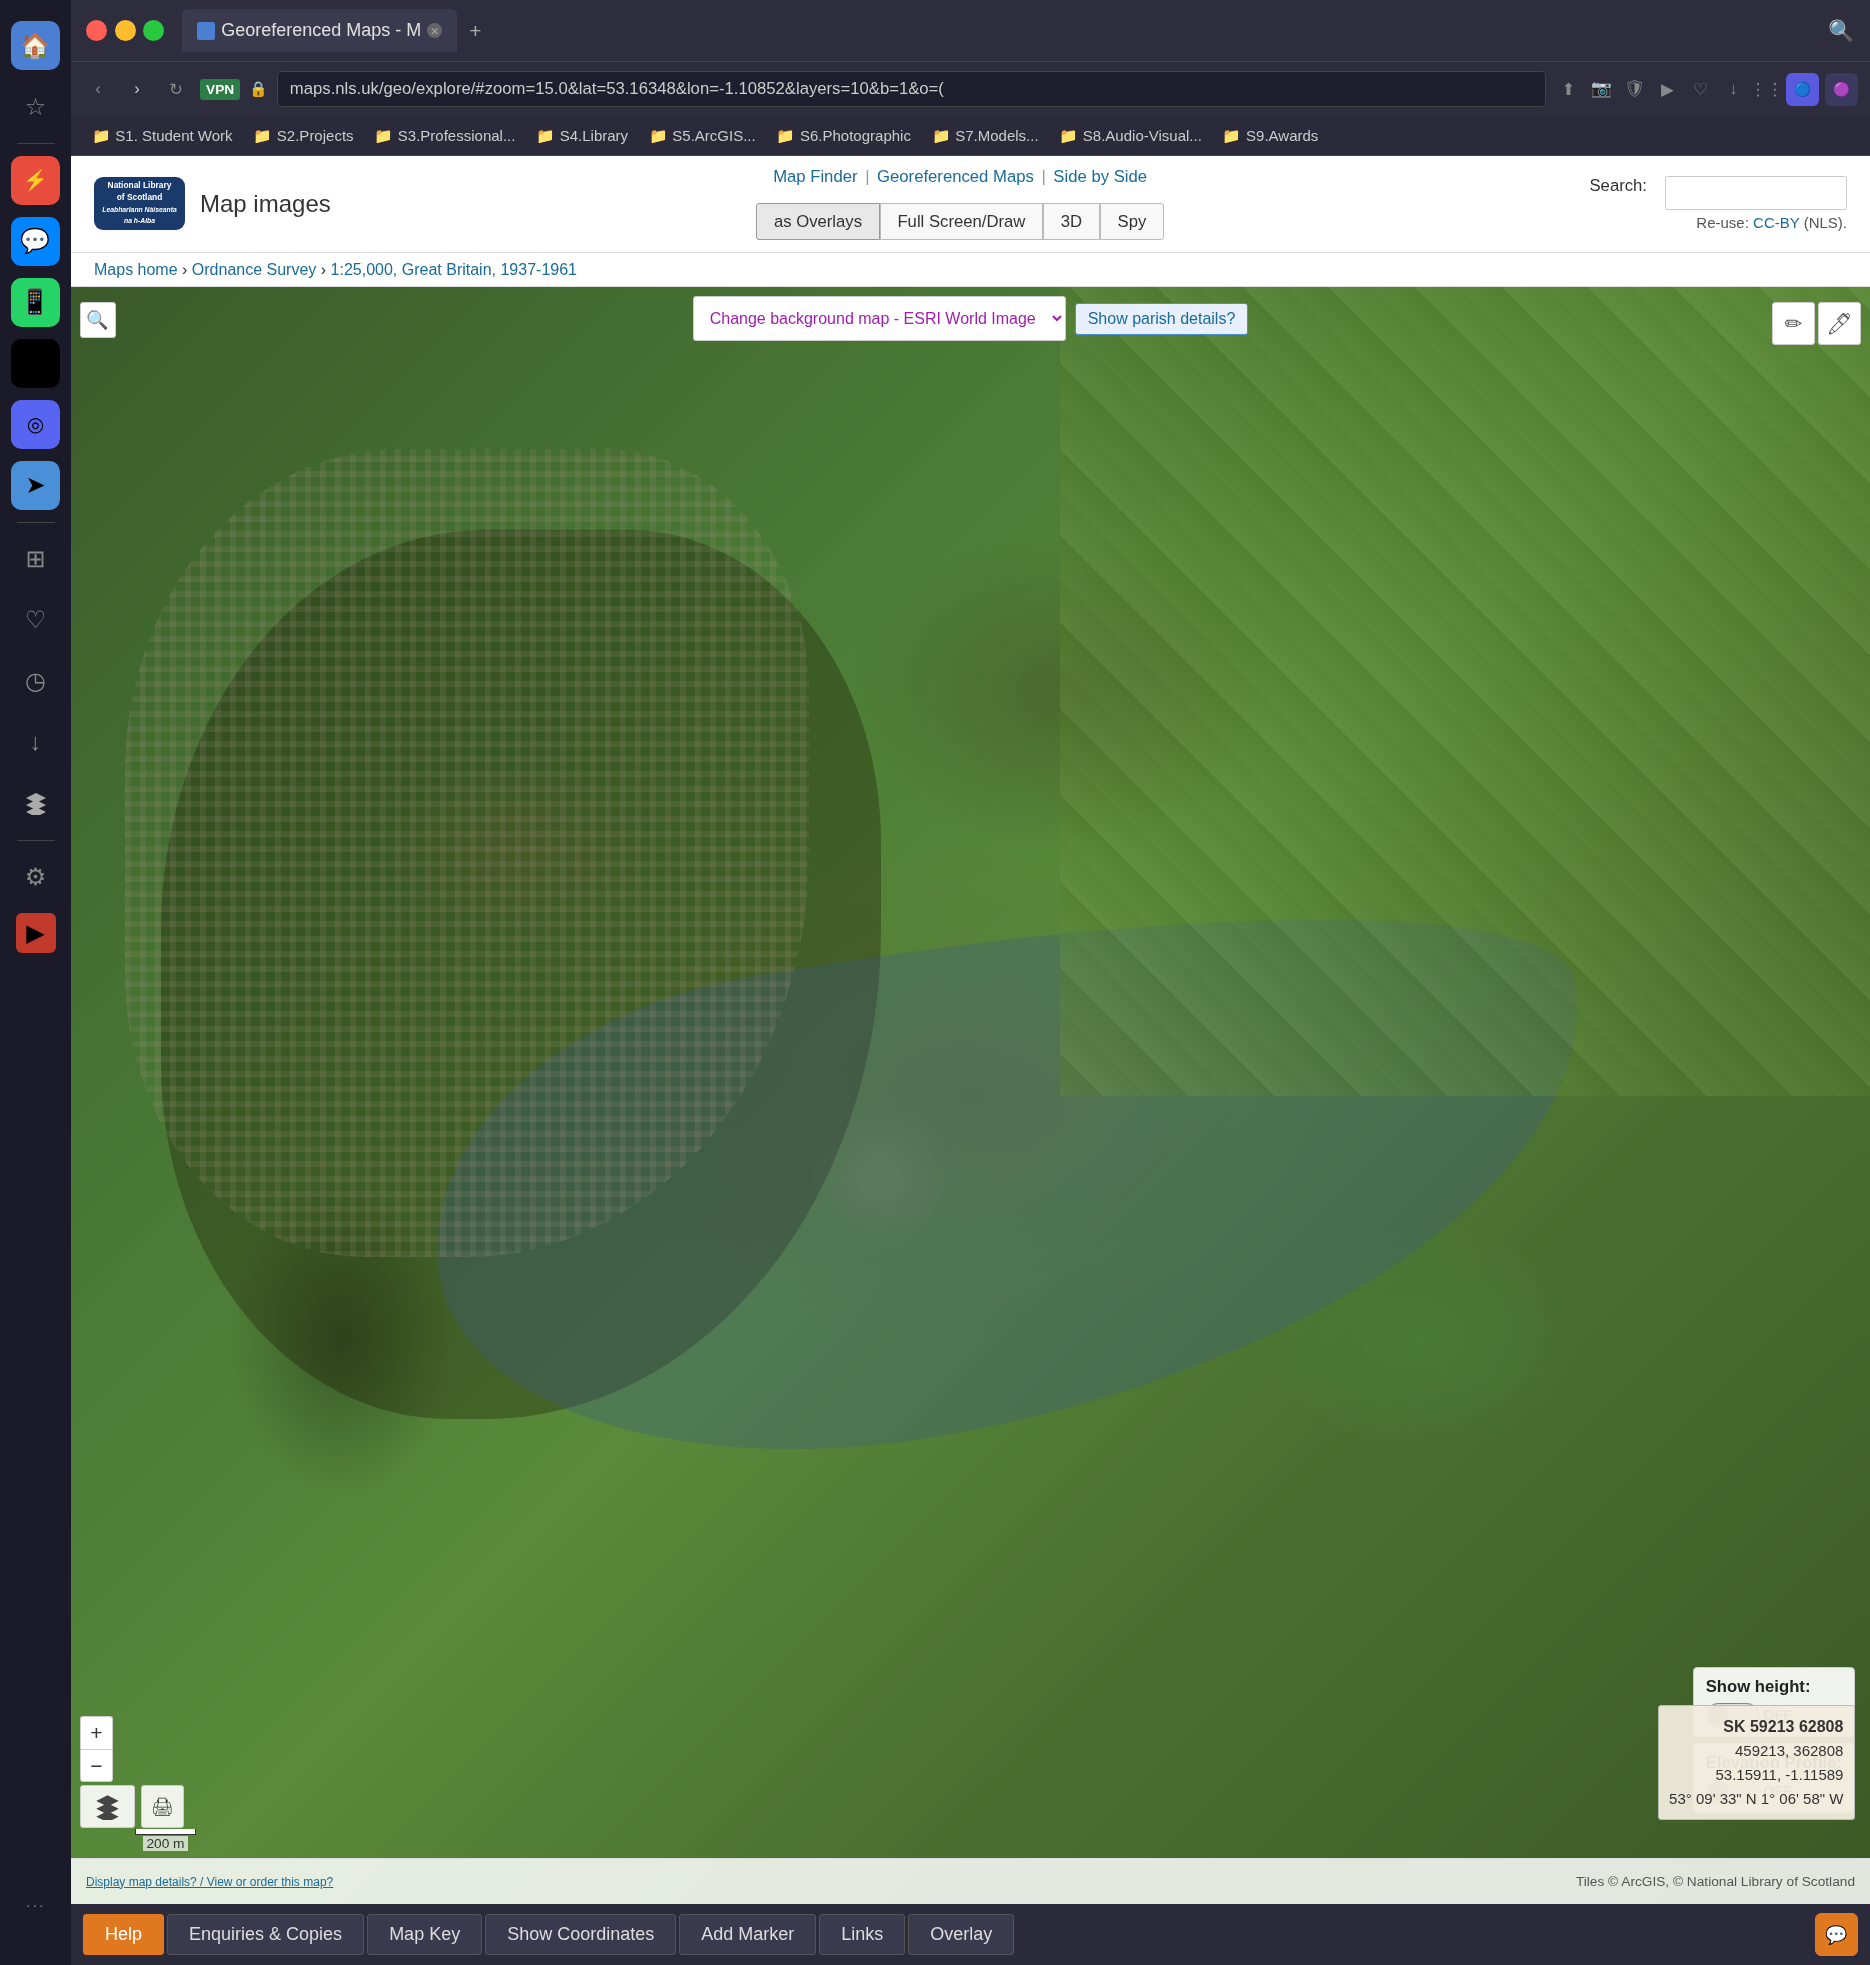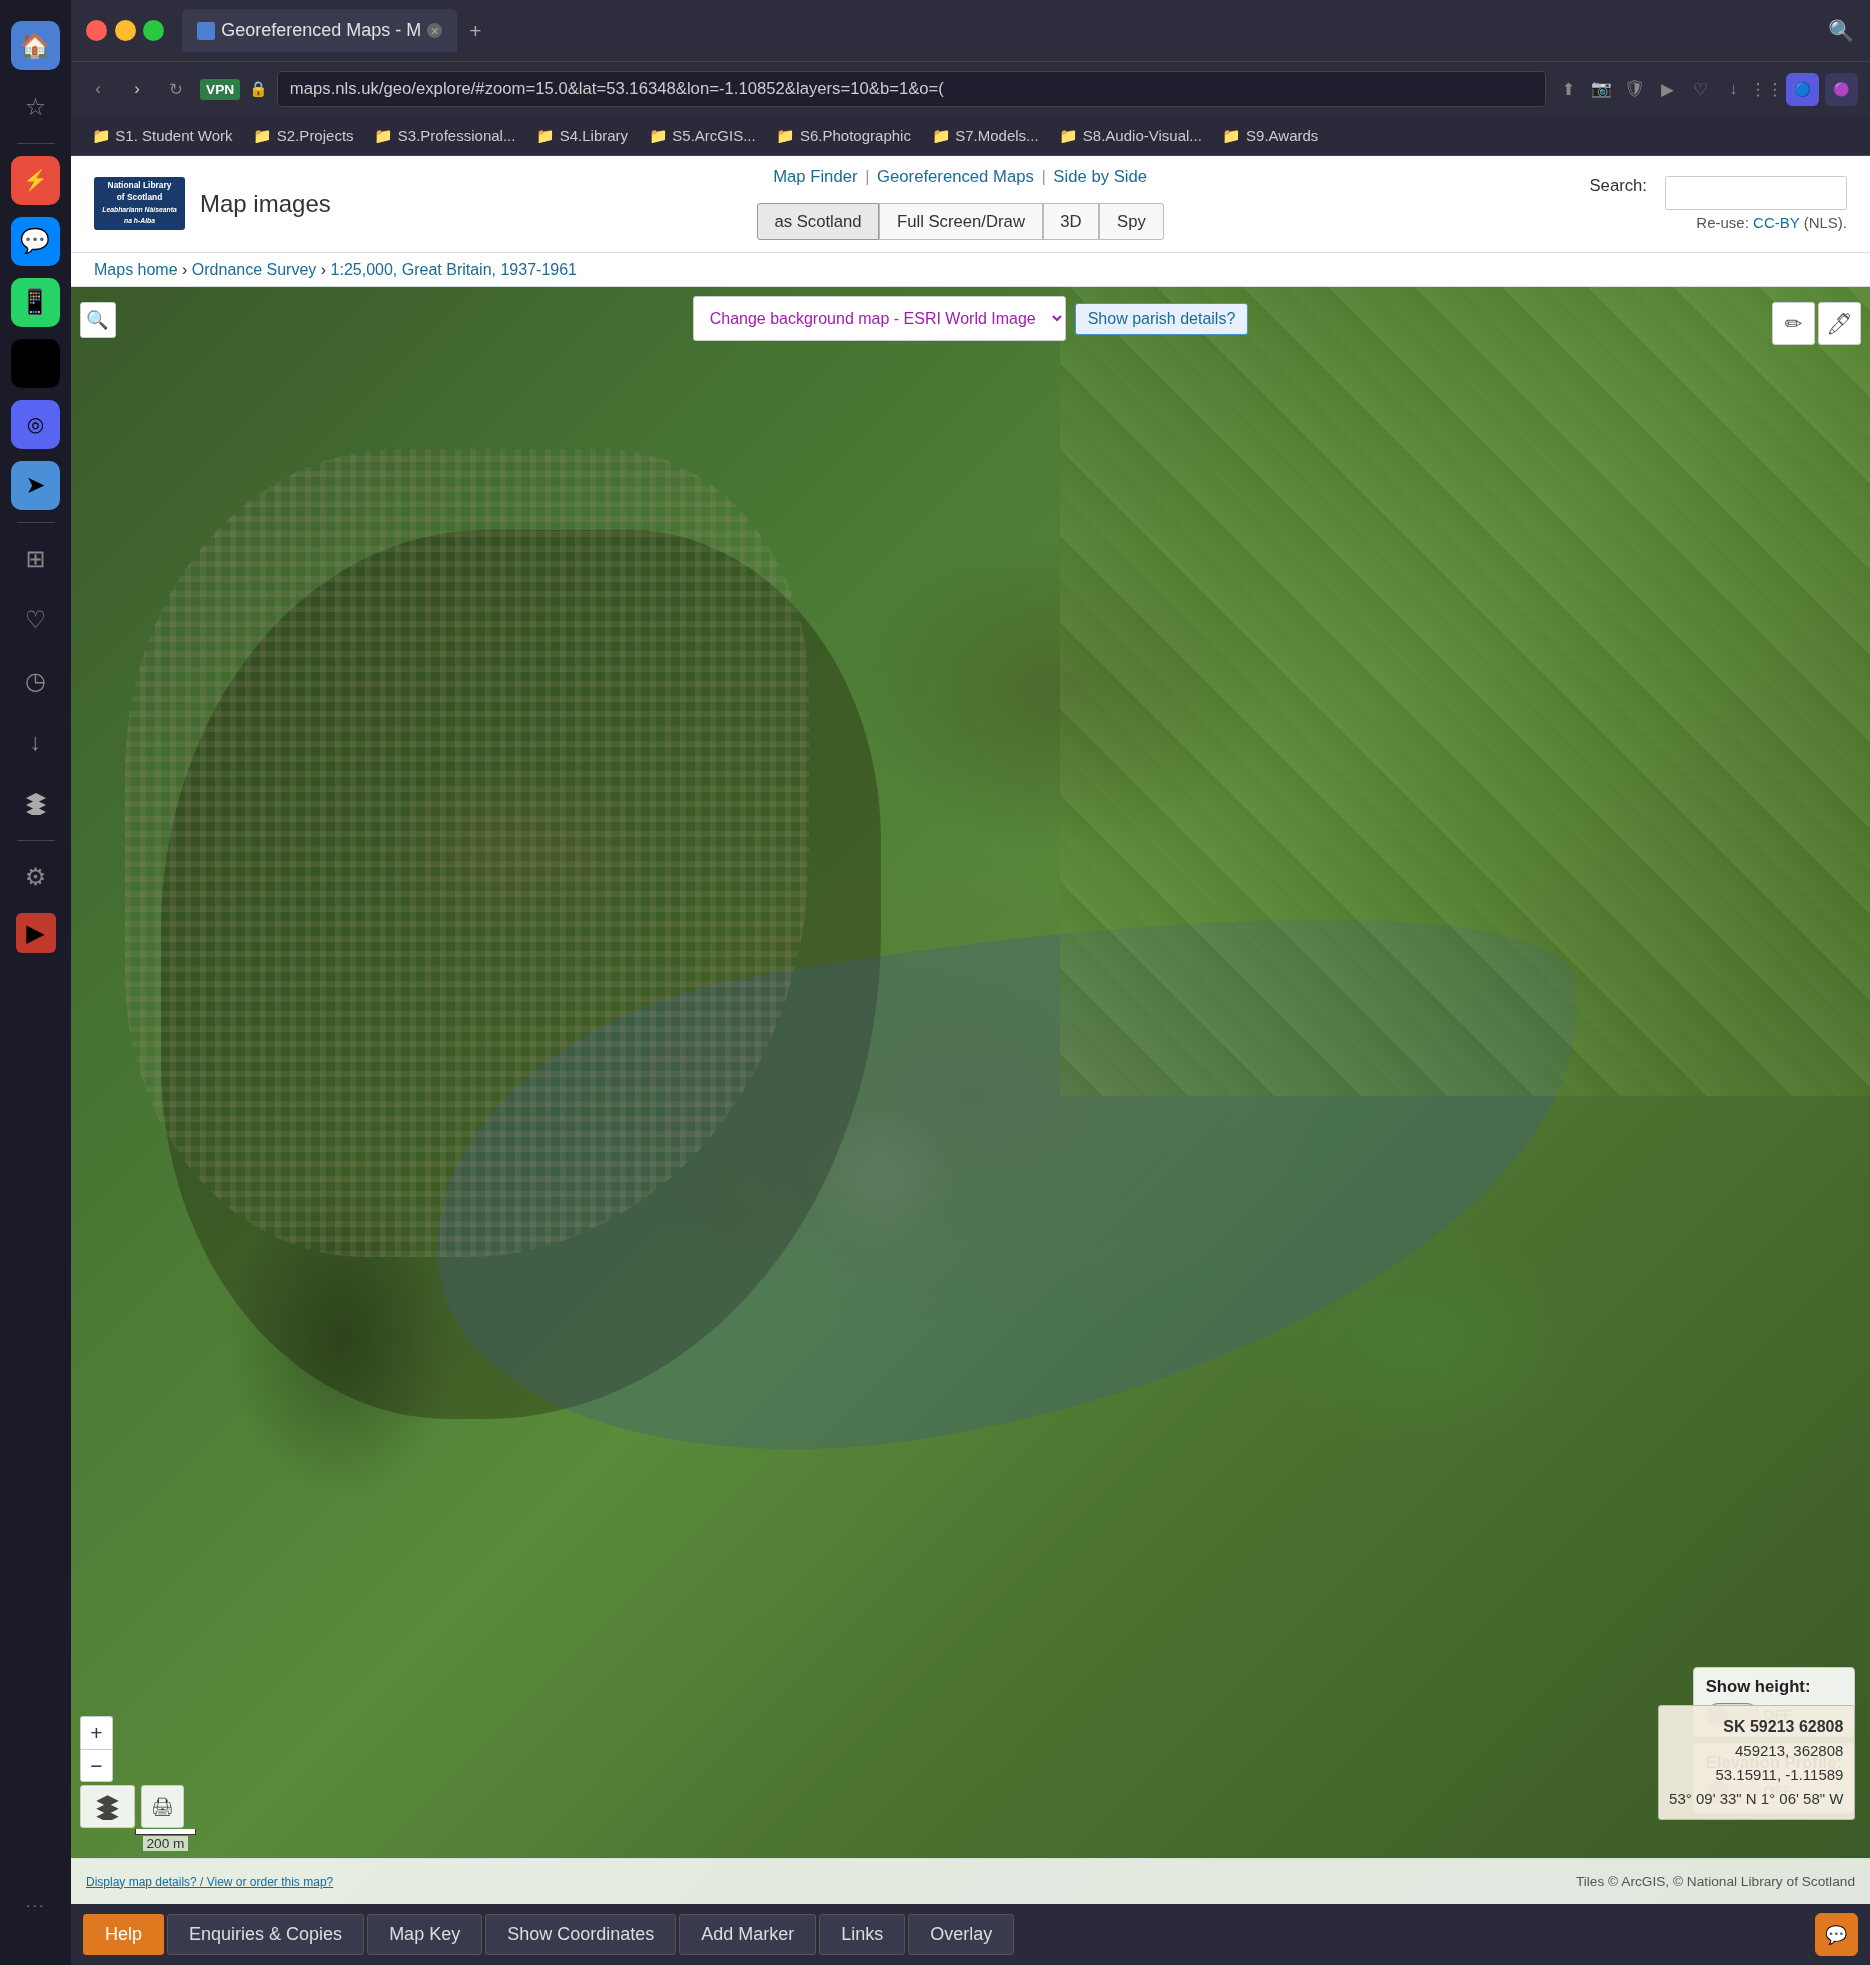--- a/index.html
+++ b/index.html
@@ -831,40 +831,40 @@
       <span>S9.Awards</span>
     </div>
   </div>
 </div>
 
 <div class="main-content" style="top: 155px;">
   <div class="nls-site">
 
     <div class="nls-header">
       <div class="nls-logo-area">
-        <div class="nls-logo" style="display: flex; flex-direction: column; align-items: center; justify-content: center; padding: 6px;">
+        <div class="nls-logo" style="display: flex; flex-direction: column; align-items: center; justify-content: center; padding: 6px; border-radius: 9px;">
     <div style="color:#fff;font-size:8.4px;font-weight:bold;line-height:1.4;text-align:center;">
       National Library<br>of Scotland<br><span style="font-size:6.8px;font-style:italic;">Leabharlann Nàiseanta<br>na h-Alba</span>
     </div>
   </div>
         <div class="nls-title-area">
           <div class="nls-map-images">Map images</div>
         </div>
       </div>
 
       <div style="display:flex;flex-direction:column;align-items:center;gap:10px;">
         <div class="nls-nav-links">
           <span class="nls-nav-link">Map Finder</span>
           <span class="nls-nav-sep"> | </span>
           <span class="nls-nav-link active">Georeferenced Maps</span>
           <span class="nls-nav-sep"> | </span>
           <span class="nls-nav-link">Side by Side</span>
         </div>
         <div class="nls-btn-group">
-          <button class="nls-btn active-btn">as Scotland</button>
+          <button class="nls-btn active-btn">as Overlays</button>
           <button class="nls-btn">Full Screen/Draw</button>
           <button class="nls-btn">3D</button>
           <button class="nls-btn">Spy</button>
         </div>
       </div>
 
       <div class="nls-search-area">
         <div class="nls-search-row">
           <label class="nls-search-label">Search:</label>
           <input class="nls-search-input" type="text" style="">

